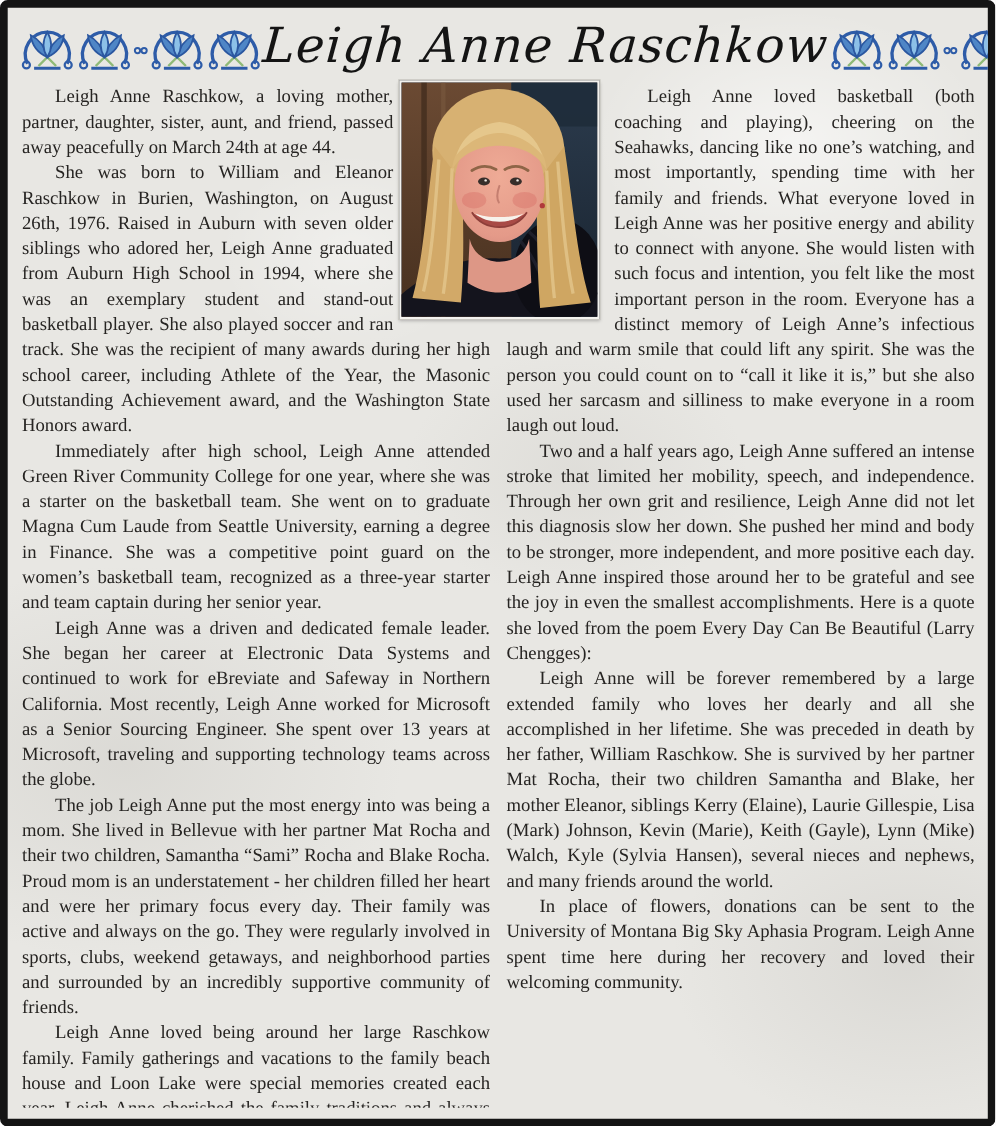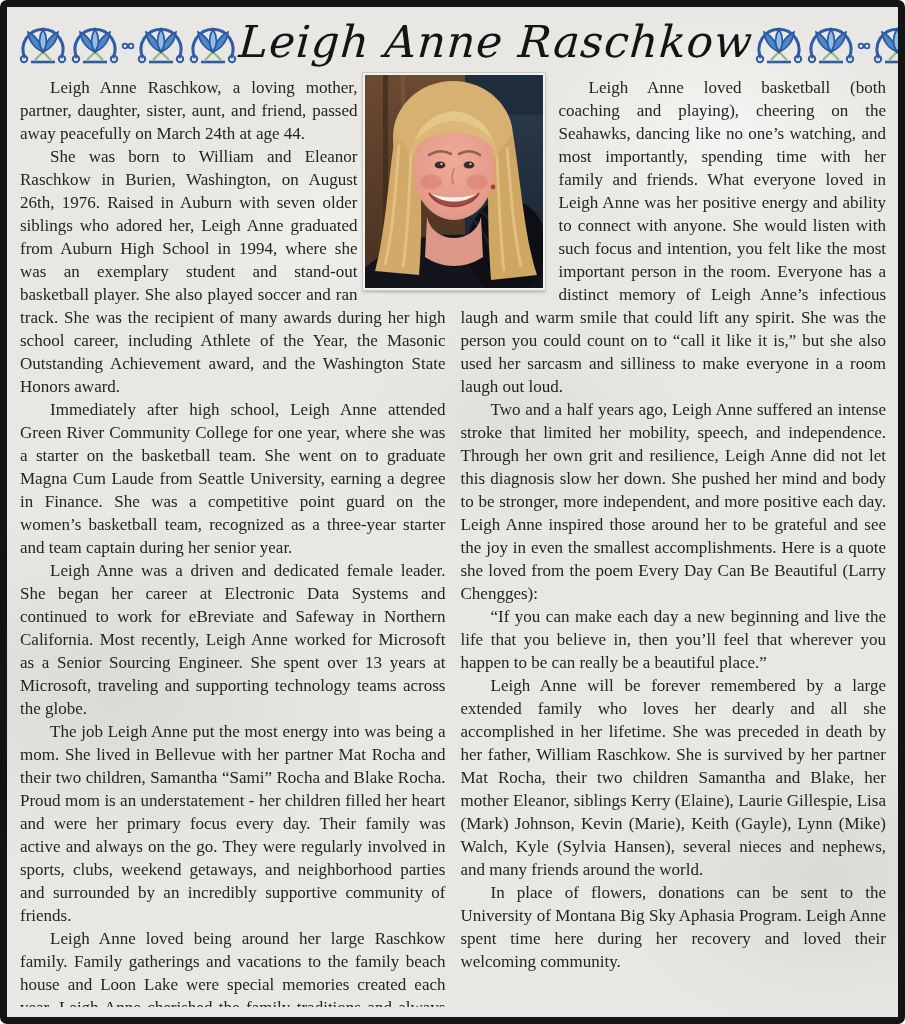--- a/index.html
+++ b/index.html
@@ -103,21 +103,20 @@
         <p class="para">She was born to William and Eleanor Raschkow in Burien, Washington, on August 26th, 1976. Raised in Auburn with seven older siblings who adored her, Leigh Anne graduated from Auburn High School in 1994, where she was an exemplary student and stand-out basketball player. She also played soccer and ran track. She was the recipient of many awards during her high school career, including Athlete of the Year, the Masonic Outstanding Achievement award, and the Washington State Honors award.</p>
         <p class="para">Immediately after high school, Leigh Anne attended Green River Community College for one year, where she was a starter on the basketball team. She went on to graduate Magna Cum Laude from Seattle University, earning a degree in Finance. She was a competitive point guard on the women’s basketball team, recognized as a three-year starter and team captain during her senior year.</p>
         <p class="para">Leigh Anne was a driven and dedicated female leader. She began her career at Electronic Data Systems and continued to work for eBreviate and Safeway in Northern California. Most recently, Leigh Anne worked for Microsoft as a Senior Sourcing Engineer. She spent over 13 years at Microsoft, traveling and supporting technology teams across the globe.</p>
         <p class="para">The job Leigh Anne put the most energy into was being a mom. She lived in Bellevue with her partner Mat Rocha and their two children, Samantha “Sami” Rocha and Blake Rocha. Proud mom is an understatement - her children filled her heart and were her primary focus every day. Their family was active and always on the go. They were regularly involved in sports, clubs, weekend getaways, and neighborhood parties and surrounded by an incredibly supportive community of friends.</p>
         <p class="para">Leigh Anne loved being around her large Raschkow family. Family gatherings and vacations to the family beach house and Loon Lake were special memories created each year. Leigh Anne cherished the family traditions and always made them extra special for her 17 nieces and nephews - she was definitely the “favorite” aunt.</p>
       </div>
       <div class="col">
         <div class="spacer-l"></div>
         <p class="para">Leigh Anne loved basketball (both coaching and playing), cheering on the Seahawks, dancing like no one’s watching, and most importantly, spending time with her family and friends. What everyone loved in Leigh Anne was her positive energy and ability to connect with anyone. She would listen with such focus and intention, you felt like the most important person in the room. Everyone has a distinct memory of Leigh Anne’s infectious laugh and warm smile that could lift any spirit. She was the person you could count on to “call it like it is,” but she also used her sarcasm and silliness to make everyone in a room laugh out loud.</p>
         <p class="para">Two and a half years ago, Leigh Anne suffered an intense stroke that limited her mobility, speech, and independence. Through her own grit and resilience, Leigh Anne did not let this diagnosis slow her down. She pushed her mind and body to be stronger, more independent, and more positive each day. Leigh Anne inspired those around her to be grateful and see the joy in even the smallest accomplishments. Here is a quote she loved from the poem Every Day Can Be Beautiful (Larry Chengges):</p>
-        <p class="para">“If you can make each day a new beginning and live the life that you believe in, then you’ll feel that wherever you happen to be can really be a beautiful place.”</p>
         <p class="para">Leigh Anne will be forever remembered by a large extended family who loves her dearly and all she accomplished in her lifetime. She was preceded in death by her father, William Raschkow. She is survived by her partner Mat Rocha, their two children Samantha and Blake, her mother Eleanor, siblings Kerry (Elaine), Laurie Gillespie, Lisa (Mark) Johnson, Kevin (Marie), Keith (Gayle), Lynn (Mike) Walch, Kyle (Sylvia Hansen), several nieces and nephews, and many friends around the world.</p>
         <p class="para">
           <span>In place of flowers, donations can be sent to the University of Montana Big Sky Aphasia Program. Leigh Anne spent time here during her recovery and loved their welcoming community. </span>
         </p>
       </div>
     </div>
 
     <div class="photo" role="img" aria-label="Portrait photo of Leigh Anne Raschkow smiling, long blonde hair, dark top">
       <svg viewBox="0 0 178 213" preserveAspectRatio="none">
         <rect x="0" y="0" width="100" height="213" fill="url(#bgL)"></rect>

